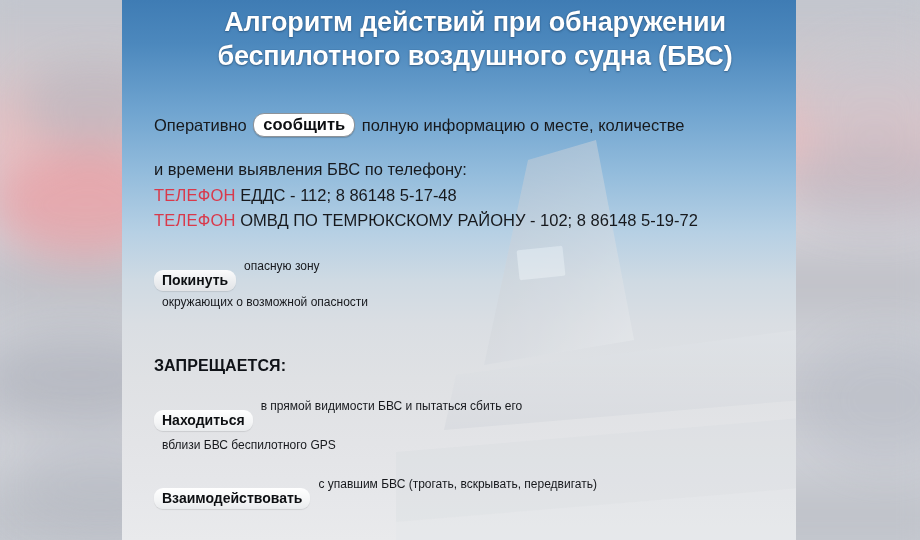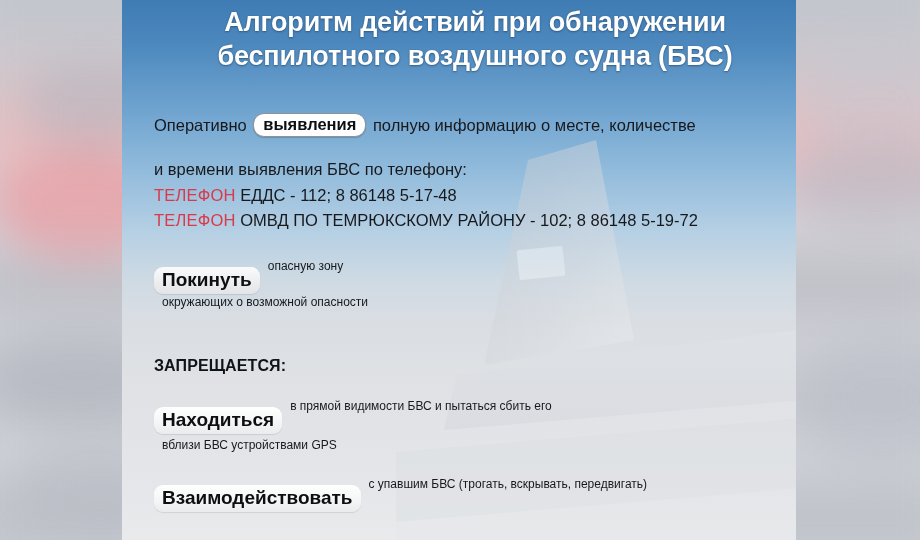--- a/index.html
+++ b/index.html
@@ -163,21 +163,21 @@
     margin-bottom: 6px;
     white-space: nowrap;
   }
   .key {
     display: inline-block;
     background: linear-gradient(180deg,#fbfbfc 0%, #eceef0 55%, #e2e4e7 100%);
     border-radius: 9px;
     box-shadow: 0 1px 1px rgba(0,0,0,.10);
     padding: 2px 8px 3px 8px;
     font-weight: bold;
-    font-size: 19px;
+    font-size: 14px;
     color: #0d0f12;
     margin-top: 28px;
   }
   .rest {
     font-size: 12px;
     color: #17191d;
     margin-left: 8px;
   }
 
   .section-two { margin-top: 40px; }
@@ -231,21 +231,21 @@
     <div class="title">
       <span class="title-line">Алгоритм действий при обнаружении</span>
       <span class="title-line">беспилотного воздушного судна (БВС)</span>
     </div>
 
     <div class="content">
 
 
       <p class="para">
         <span>Оперативно</span>
-        <span class="pill">выявления</span>
+        <span class="pill">сообщить</span>
         <span>полную информацию о месте, количестве</span>
       </p>
       <p class="para wrapline">и времени выявления БВС по телефону:</p>
 
       <div class="phone-line">
         <span class="phone-tag">ТЕЛЕФОН</span>
         <span>ЕДДС - 112; 8 86148 5-17-48</span>
       </div>
       <div class="phone-line">
         <span class="phone-tag">ТЕЛЕФОН</span>
@@ -263,21 +263,21 @@
       </div>
 
       <h2 class="section-head section-two">ЗАПРЕЩАЕТСЯ:</h2>
 
       <div class="rows rows-two">
         <div class="row">
           <span class="key key-strong">Находиться</span>
           <span class="rest">в прямой видимости БВС и пытаться сбить его</span>
         </div>
         <div class="row">
-          <span class="rest">вблизи БВС устройствами GPS</span>
+          <span class="rest">вблизи БВС беспилотного GPS</span>
         </div>
         <div class="row">
           <span class="key key-strong">Взаимодействовать</span>
           <span class="rest">с упавшим БВС (трогать, вскрывать, передвигать)</span>
         </div>
       </div>
 
     </div>
   </div>
 </div>

